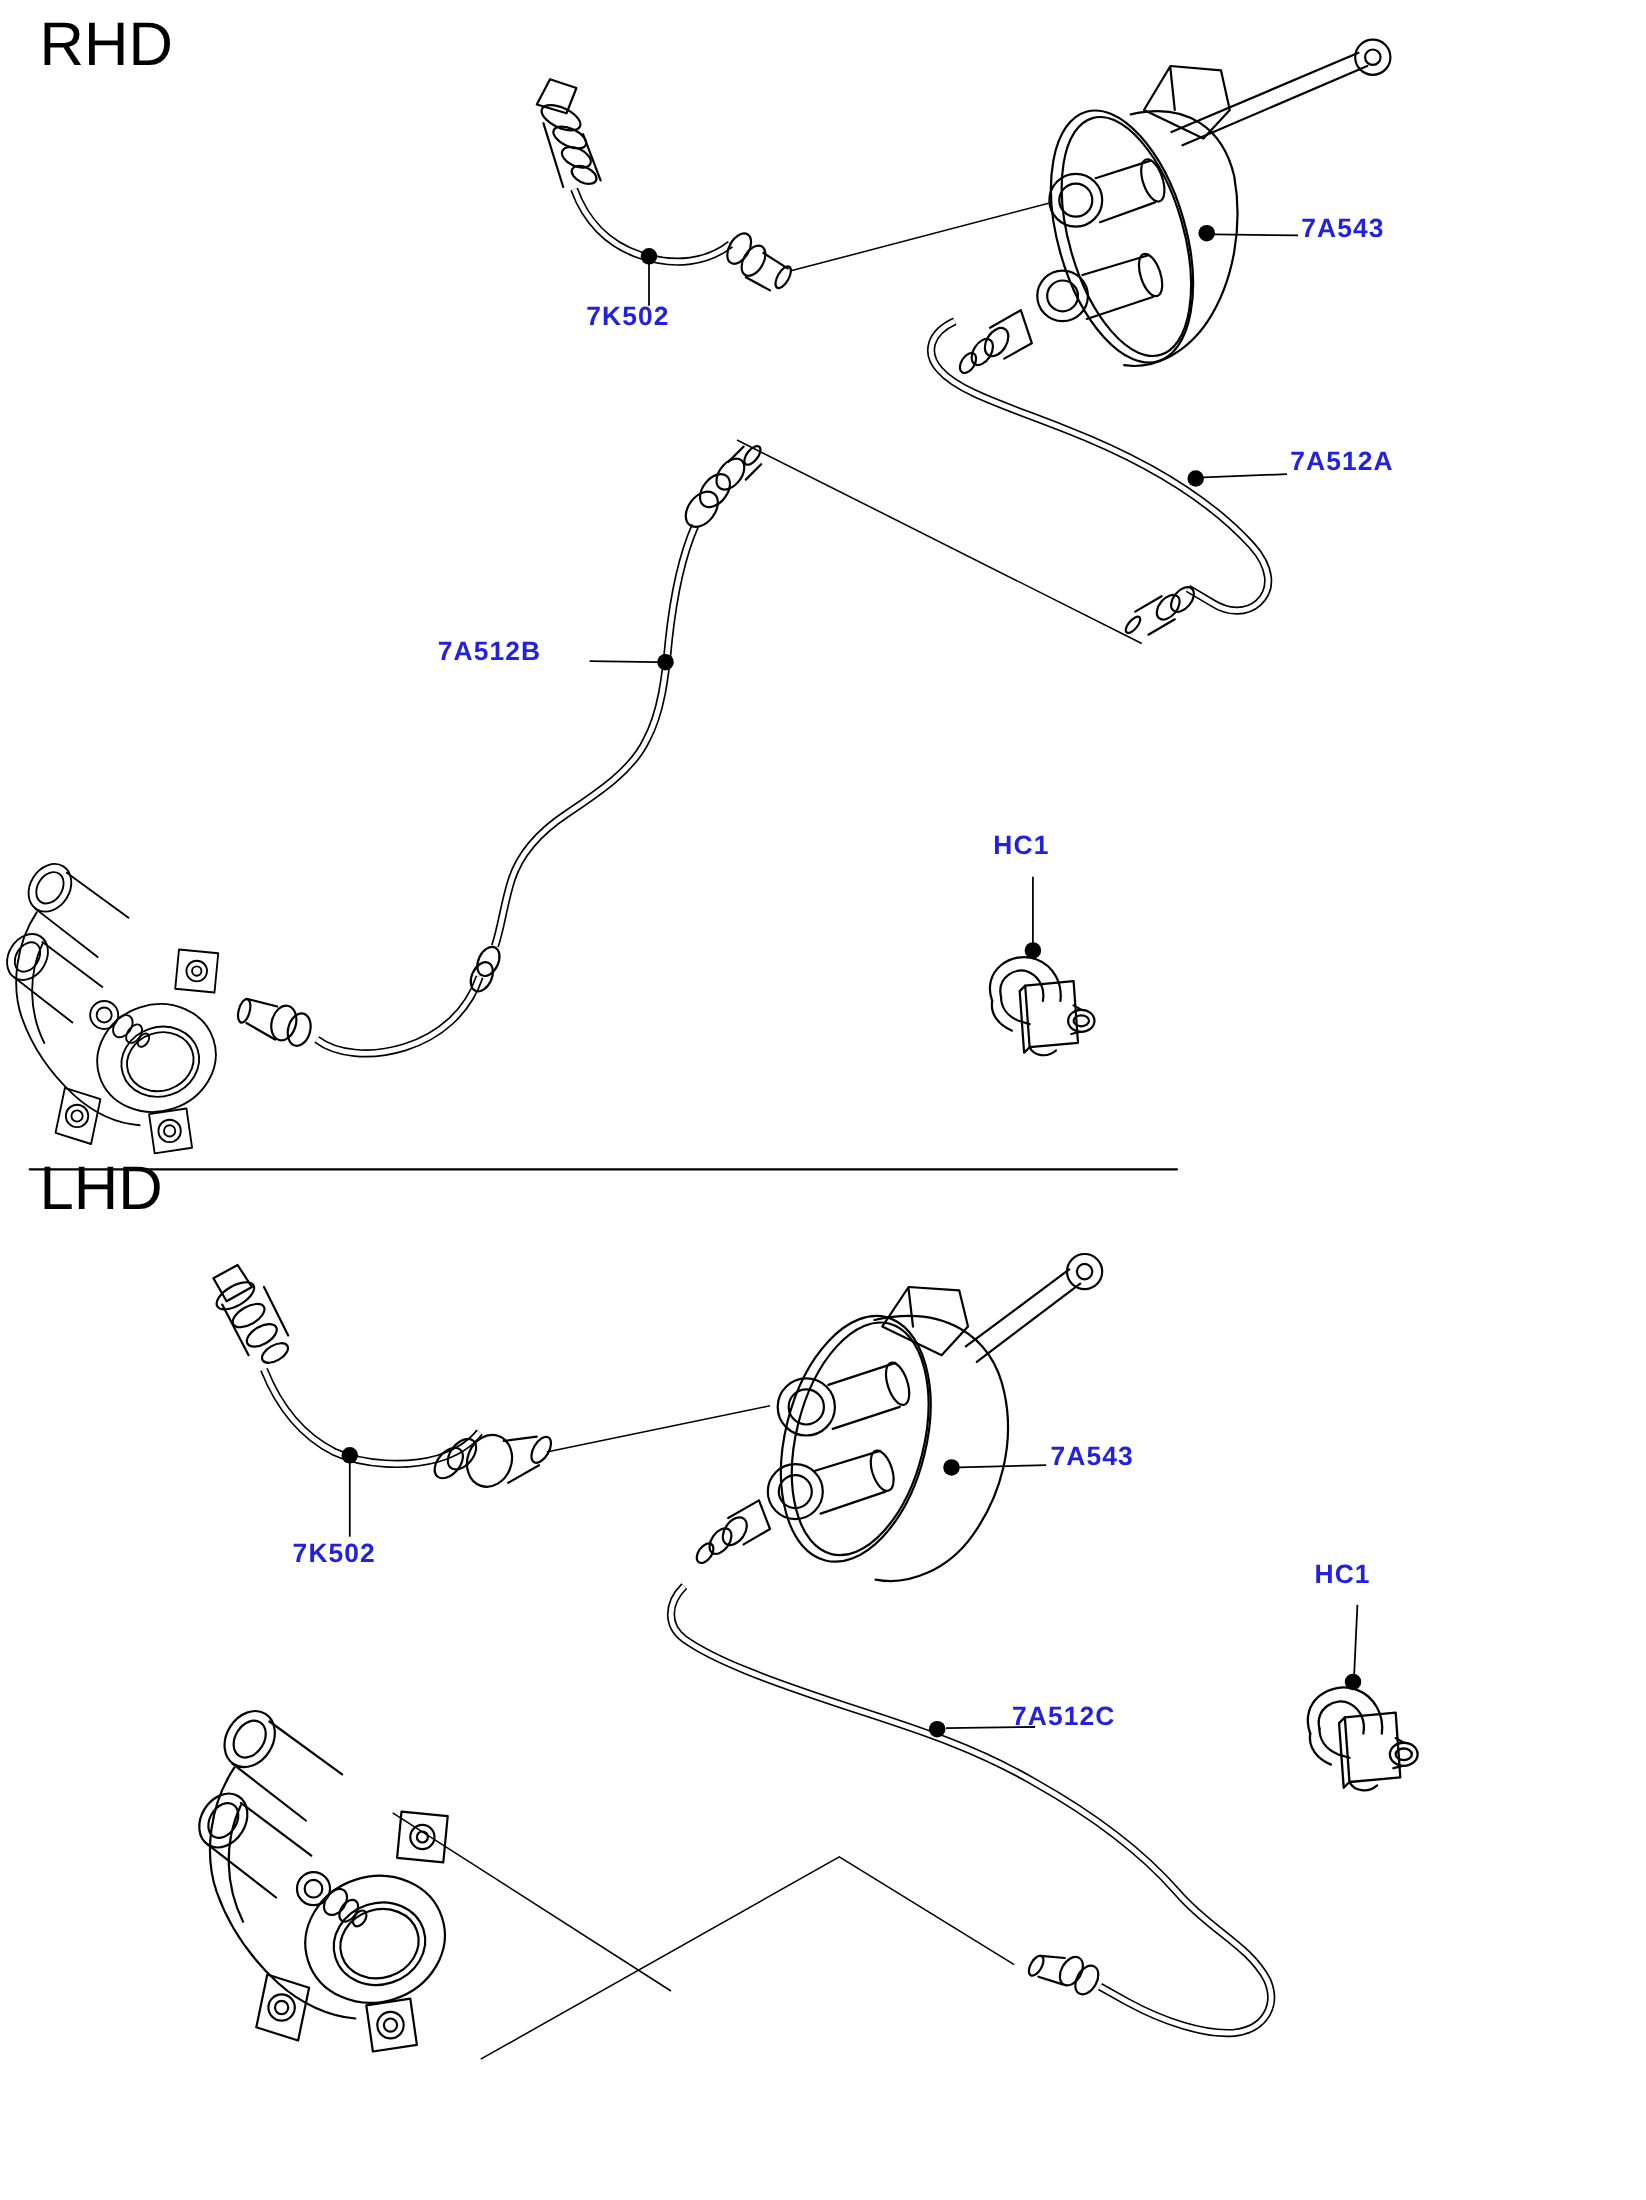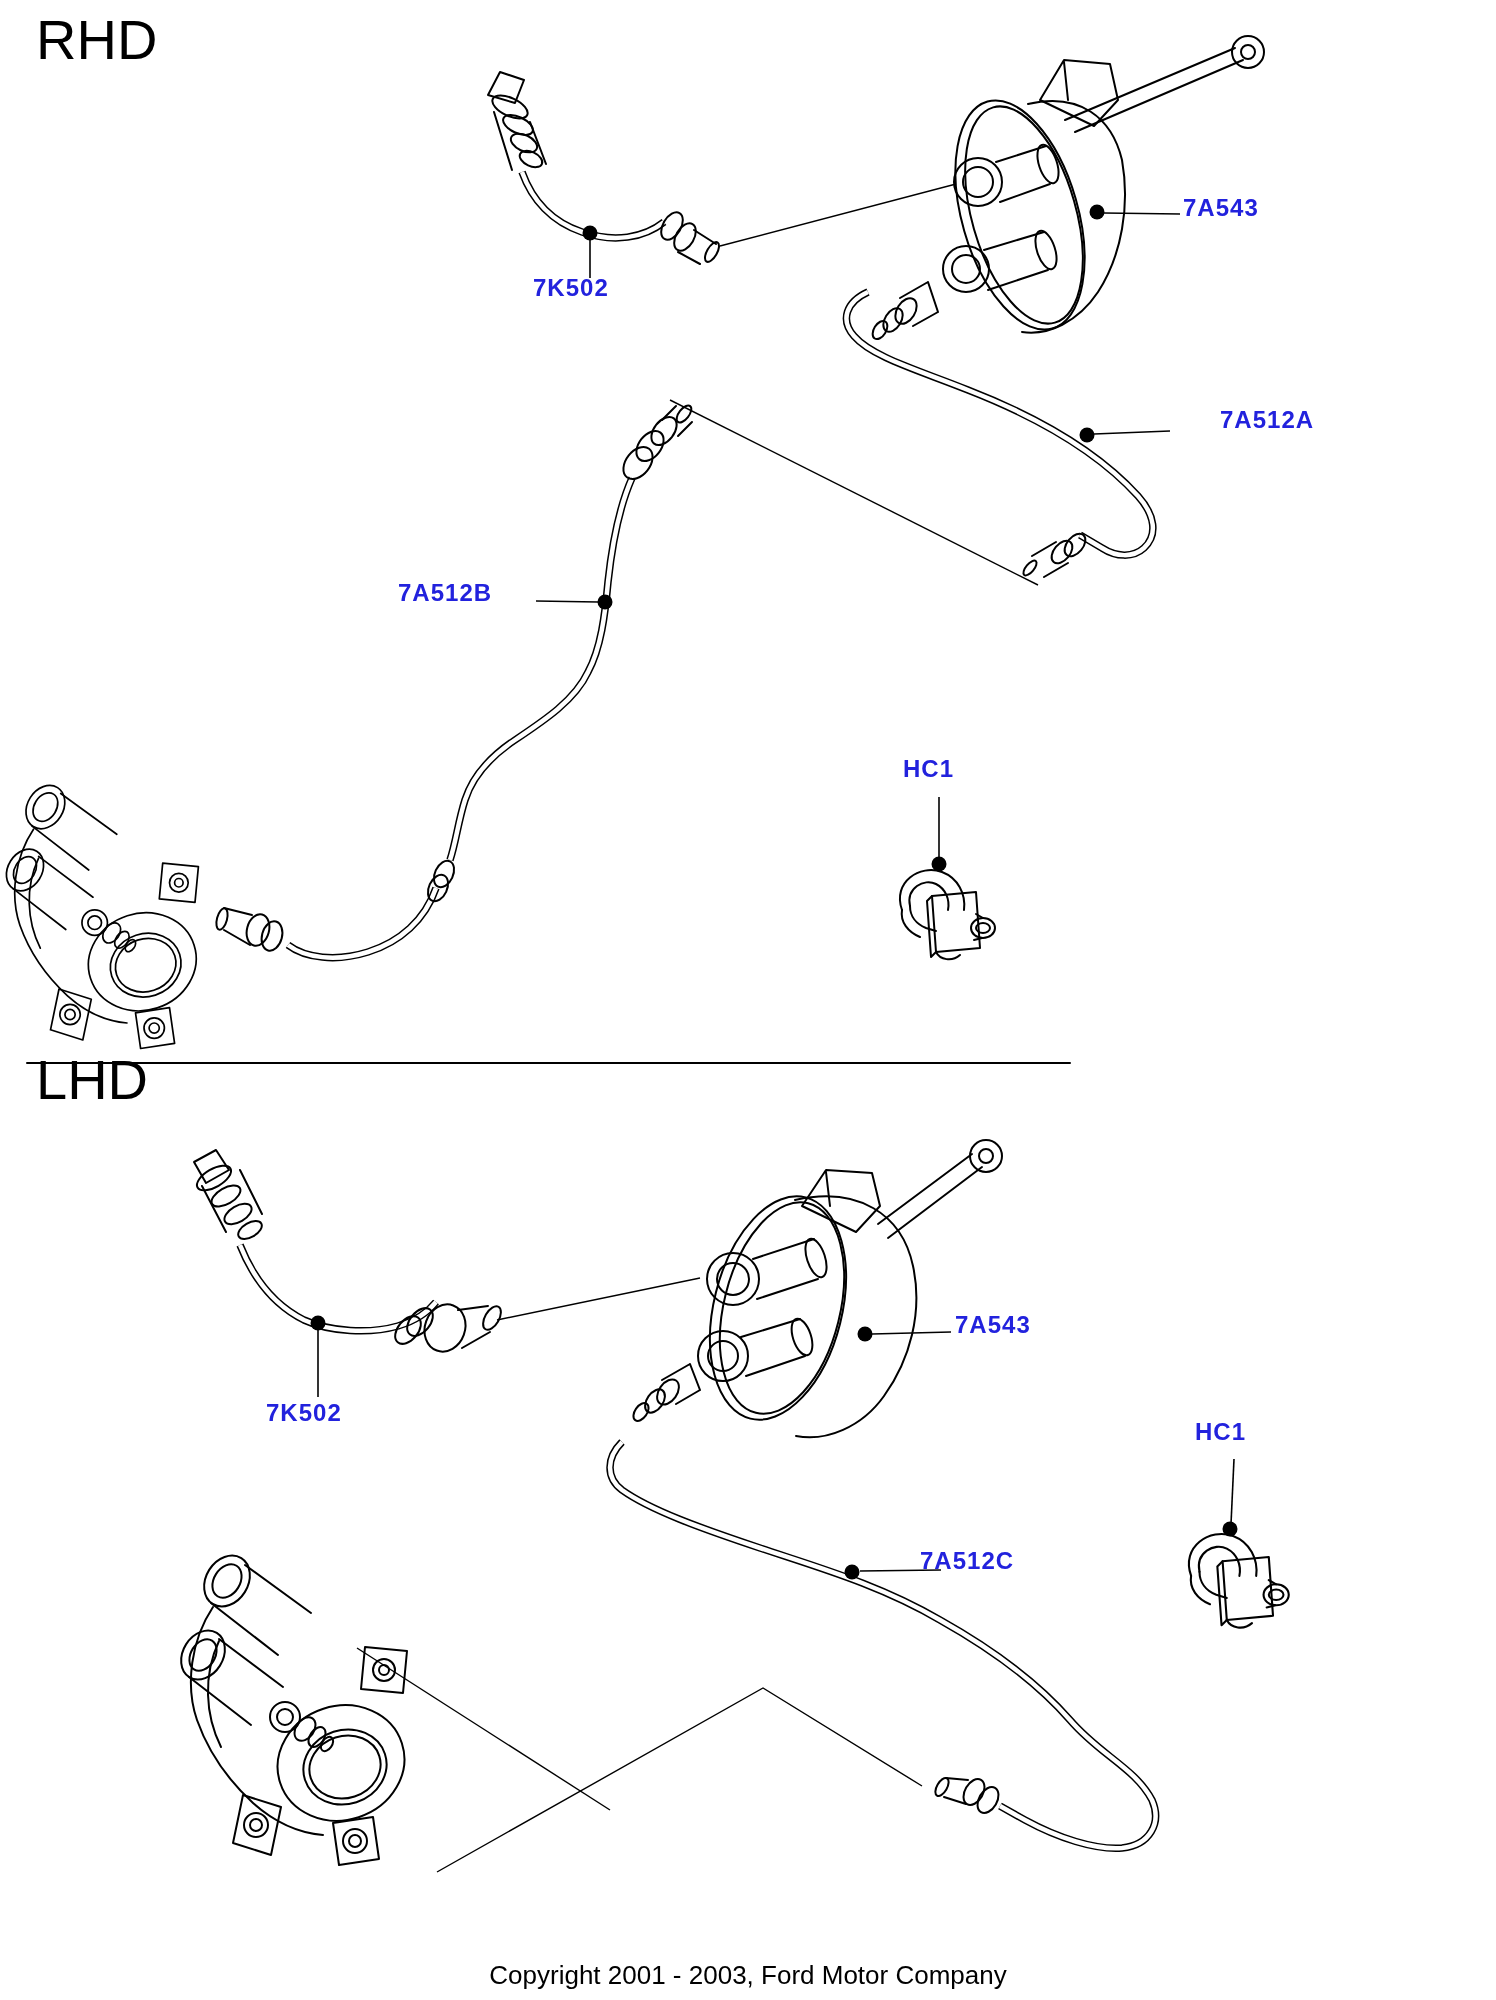--- a/index.html
+++ b/index.html
@@ -222,26 +222,25 @@
       <circle class="dot" cx="1230" cy="1529" r="7.5"></circle>
       <line class="leader" x1="860" y1="1571" x2="941" y2="1570"></line>
       <circle class="dot" cx="852" cy="1572" r="7.5"></circle>
     </g>
   </svg>
 
   <div class="section-title" style="left:36px;top:12px">RHD</div>
 
   <div class="part-label" style="left:533px;top:276px">7K502</div>
   <div class="part-label" style="left:1183px;top:196px">7A543</div>
-  <div class="part-label" style="left:1220px;top:408px">7A512A</div>
+  <div class="part-label" style="left:1173px;top:408px">7A512A</div>
   <div class="part-label" style="left:398px;top:581px">7A512B</div>
   <div class="part-label" style="left:903px;top:757px">HC1</div>
 
   <div class="section-title" style="left:36px;top:1052px">LHD</div>
 
   <div class="part-label" style="left:266px;top:1401px">7K502</div>
   <div class="part-label" style="left:955px;top:1313px">7A543</div>
   <div class="part-label" style="left:1195px;top:1420px">HC1</div>
   <div class="part-label" style="left:920px;top:1549px">7A512C</div>
 
 
-  <div class="copyright">Copyright 2001 - 2003, Ford Motor Company</div>
 </div>
 
 </body></html>

